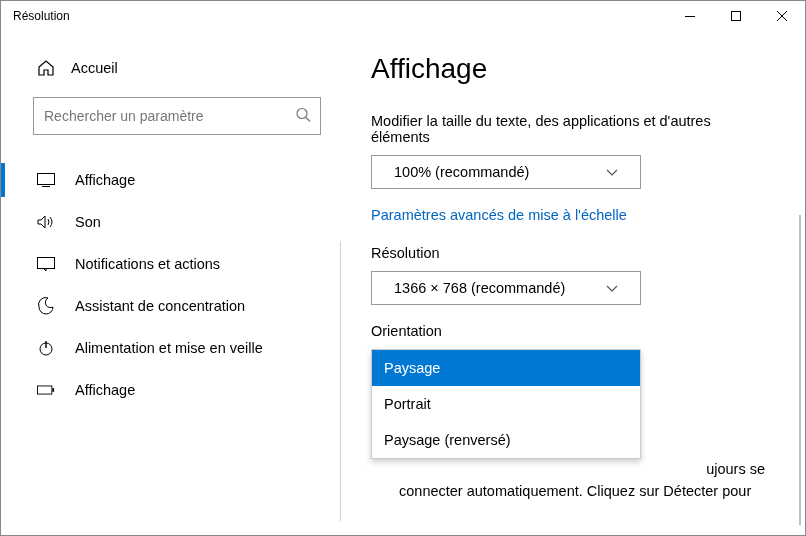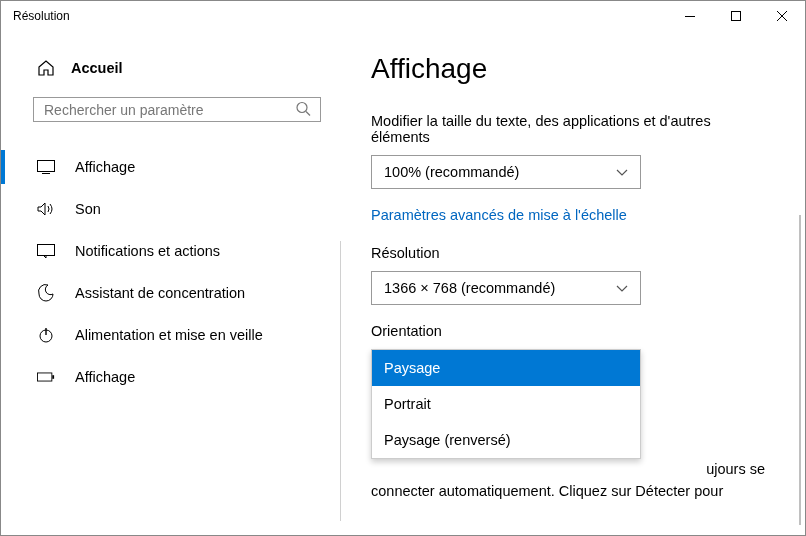--- a/index.html
+++ b/index.html
@@ -5,42 +5,42 @@
   * { box-sizing: border-box; margin: 0; padding: 0; }
   html, body { width: 806px; height: 536px; font-family: "Segoe UI", Arial, sans-serif; font-size: 14px; color: #000; background: #fff; overflow: hidden; }
   .window { width: 806px; height: 536px; border: 1px solid #888; position: relative; display: flex; flex-direction: column; }
   .titlebar { height: 30px; display: flex; align-items: center; padding-left: 12px; }
   .titlebar-title { flex: 1; font-size: 12px; }
   .win-controls { display: flex; }
   .win-btn { width: 46px; height: 30px; display: flex; align-items: center; justify-content: center; }
   .win-btn svg { display: block; }
   .body { flex: 1; display: flex; overflow: hidden; }
   .sidebar { width: 340px; padding: 20px 0 0 0; position: relative; }
-  .home-row { display: flex; align-items: center; gap: 16px; padding: 8px 0 8px 36px; margin-bottom: 12px; font-weight: bold; }
+  .home-row { display: flex; align-items: center; gap: 16px; padding: 8px 0 8px 36px; margin-bottom: 12px; }
   .home-row .icon, .nav-item .icon { width: 18px; height: 18px; display: flex; align-items: center; justify-content: center; }
   .home-label, .nav-label { font-size: 14.5px; }
   .search-wrap { margin: 0 20px 24px 32px; position: relative; }
-  .search-input { width: 100%; height: 25px; border: 1px solid #999; padding: 0 36px 0 10px; font-size: 14px; background: #fff; color: #555; }
+  .search-input { width: 100%; height: 38px; border: 1px solid #999; padding: 0 36px 0 10px; font-size: 14px; background: #fff; color: #555; }
   .search-input::placeholder { color: #777; }
   .search-icon { position: absolute; right: 10px; top: 50%; transform: translateY(-50%); color: #777; }
   .section-header { font-weight: 600; font-size: 15px; padding: 4px 0 14px 36px; }
   .nav-list { }
   .nav-item { display: flex; align-items: center; gap: 20px; padding: 12px 0 12px 36px; position: relative; }
   .nav-item.active::before { content: ""; position: absolute; left: 0; top: 4px; bottom: 4px; width: 4px; background: #0078d4; }
   .sidebar-divider { position: absolute; right: 0; top: 210px; width: 1px; height: 280px; background: #d0d0d0; }
   .main { flex: 1; padding: 22px 40px 0 30px; overflow: hidden; position: relative; }
   .page-title { font-size: 28px; font-weight: 500; margin-bottom: 28px; }
   .field-label { font-size: 14.5px; margin-bottom: 10px; max-width: 420px; }
-  .select { width: 270px; height: 34px; border: 1px solid #999; display: flex; align-items: center; justify-content: space-between; padding: 0 12px; margin-bottom: 18px; font-size: 14.5px; background: #fff; }
+  .select { width: 270px; height: 34px; border: 1px solid #999; display: flex; align-items: center; justify-content: space-between; padding: 0 22px; margin-bottom: 18px; font-size: 14.5px; background: #fff; }
   .chevron { color: #555; }
   .link { color: #0066c0; font-size: 14.5px; margin-bottom: 22px; display: inline-block; }
   .dropdown-list { width: 270px; border: 1px solid #ccc; box-shadow: 0 3px 6px rgba(0,0,0,0.2); background: #fff; }
   .dropdown-item { padding: 10px 12px; font-size: 14.5px; }
   .dropdown-item.selected { background: #0078d4; color: #fff; }
-  .trailing-text { font-size: 14.5px; margin-top: 6px; max-width: 420px; }
+  .trailing-text { font-size: 14.5px; margin-top: 6px; max-width: 420px; margin-left: 28px; }
   .scroll-indicator { position: absolute; right: 4px; top: 184px; width: 2px; height: 310px; background: #c0c0c0; }
 </style>
 </head>
 <body>
 
 <div class="window">
 
   <div class="titlebar">
     <div class="titlebar-title">Résolution</div>
     <div class="win-controls">

